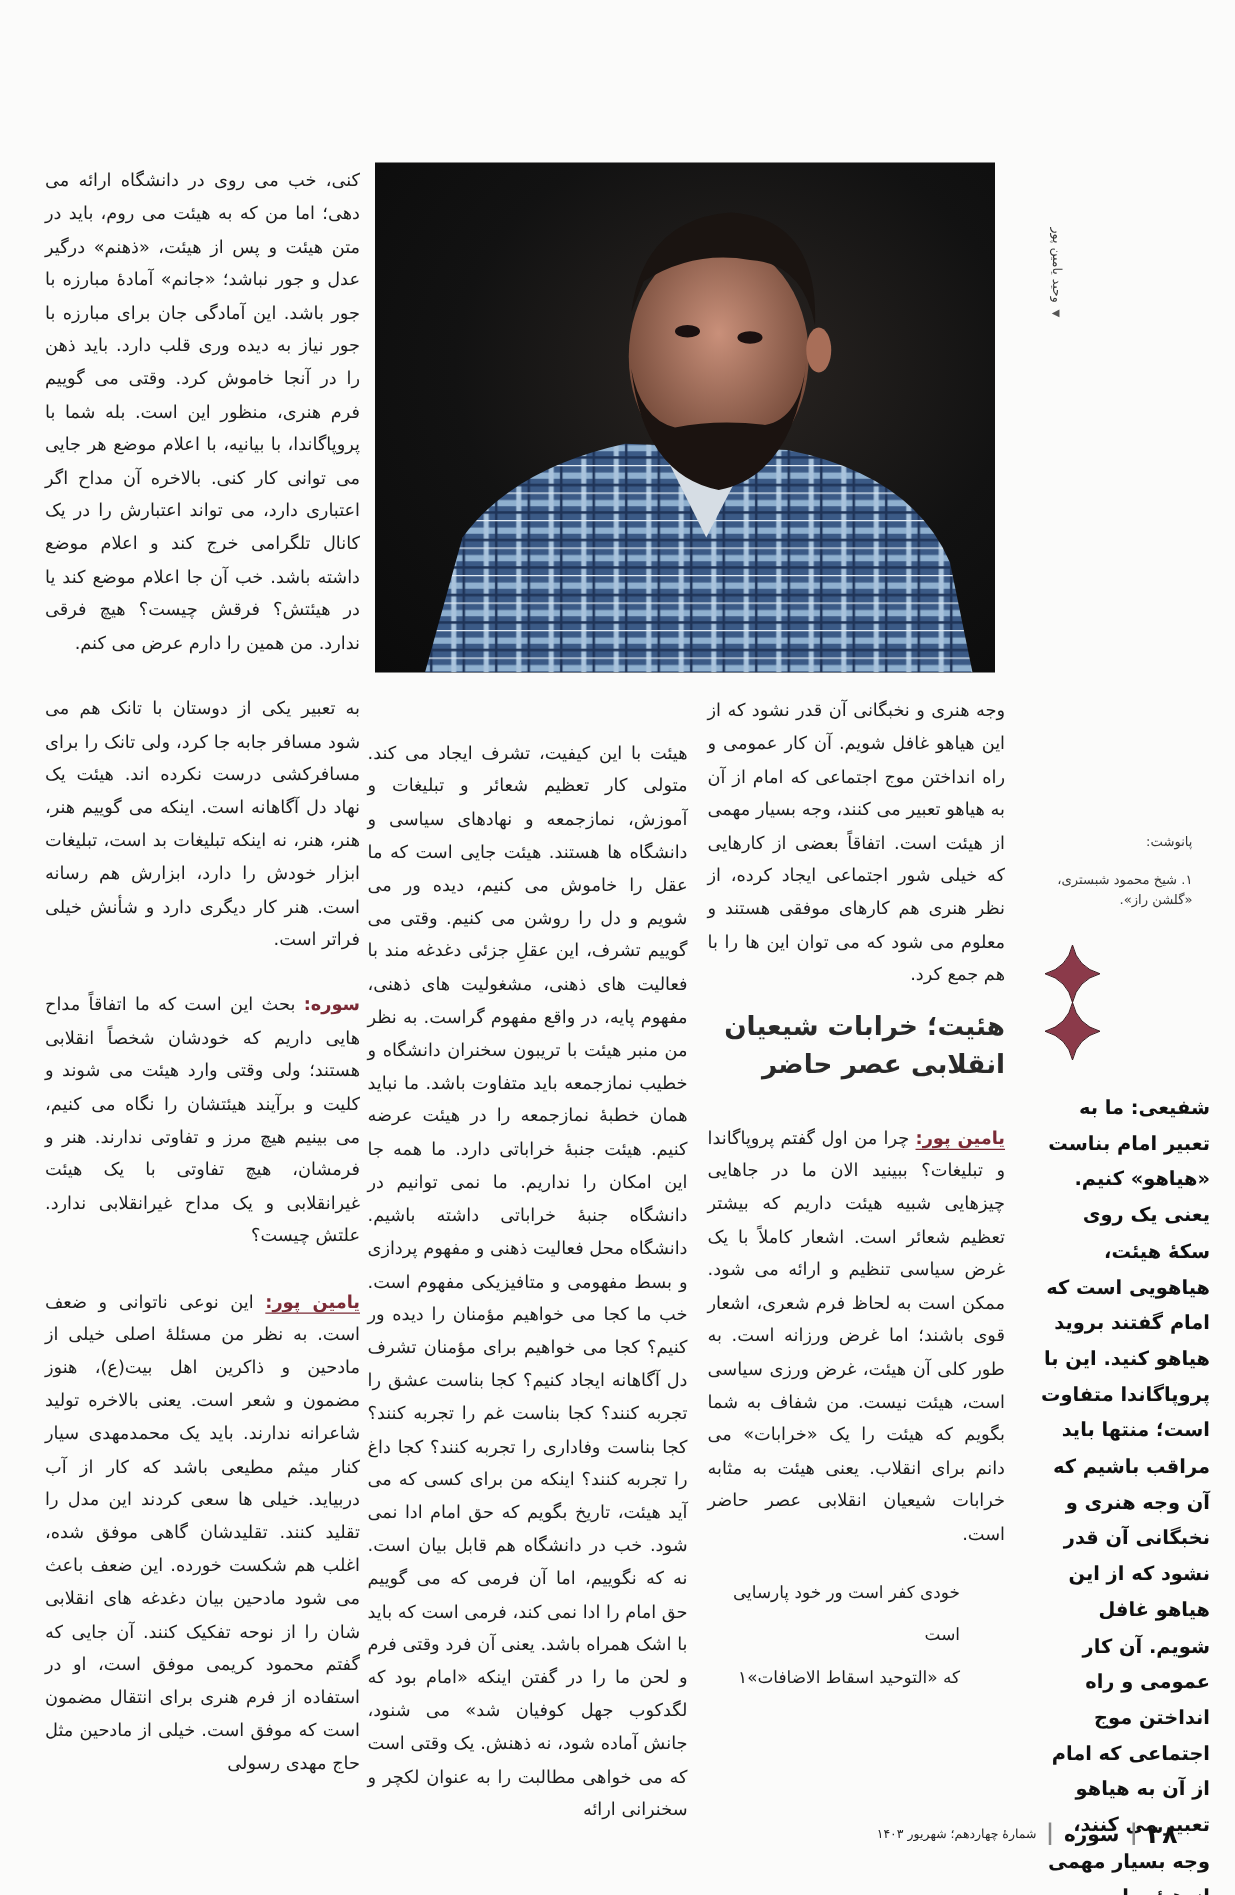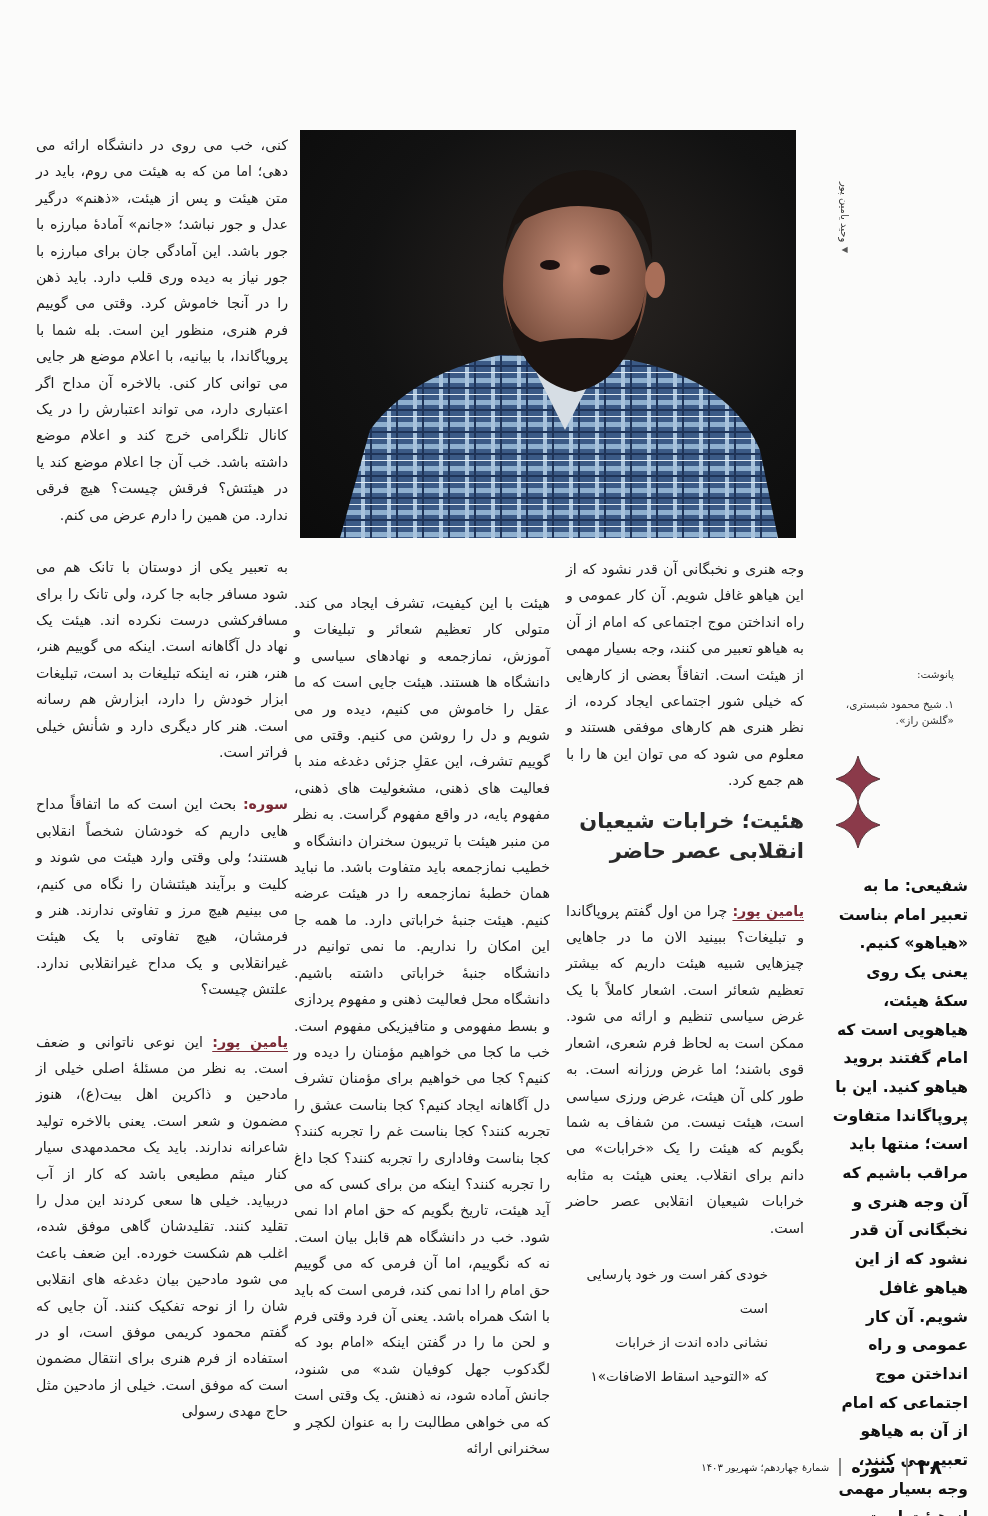--- a/index.html
+++ b/index.html
@@ -99,21 +99,20 @@
 <div class="col" id="col2">
   <p>هیئت با این کیفیت، تشرف ایجاد می کند. متولی کار تعظیم شعائر و تبلیغات و آموزش، نمازجمعه و نهادهای سیاسی و دانشگاه ها هستند. هیئت جایی است که ما عقل را خاموش می کنیم، دیده ور می شویم و دل را روشن می کنیم. وقتی می گوییم تشرف، این عقلِ جزئی دغدغه مند با فعالیت های ذهنی، مشغولیت های ذهنی، مفهوم پایه، در واقع مفهوم گراست. به نظر من منبر هیئت با تریبون سخنران دانشگاه و خطیب نمازجمعه باید متفاوت باشد. ما نباید همان خطبهٔ نمازجمعه را در هیئت عرضه کنیم. هیئت جنبهٔ خراباتی دارد. ما همه جا این امکان را نداریم. ما نمی توانیم در دانشگاه جنبهٔ خراباتی داشته باشیم. دانشگاه محل فعالیت ذهنی و مفهوم پردازی و بسط مفهومی و متافیزیکی مفهوم است. خب ما کجا می خواهیم مؤمنان را دیده ور کنیم؟ کجا می خواهیم برای مؤمنان تشرف دل آگاهانه ایجاد کنیم؟ کجا بناست عشق را تجربه کنند؟ کجا بناست غم را تجربه کنند؟ کجا بناست وفاداری را تجربه کنند؟ کجا داغ را تجربه کنند؟ اینکه من برای کسی که می آید هیئت، تاریخ بگویم که حق امام ادا نمی شود. خب در دانشگاه هم قابل بیان است. نه که نگوییم، اما آن فرمی که می گوییم حق امام را ادا نمی کند، فرمی است که باید با اشک همراه باشد. یعنی آن فرد وقتی فرم و لحن ما را در گفتن اینکه «امام بود که لگدکوب جهل کوفیان شد» می شنود، جانش آماده شود، نه ذهنش. یک وقتی است که می خواهی مطالبت را به عنوان لکچر و سخنرانی ارائه</p>
 </div>
 
 <div class="col" id="col3">
   <p>وجه هنری و نخبگانی آن قدر نشود که از این هیاهو غافل شویم. آن کار عمومی و راه انداختن موج اجتماعی که امام از آن به هیاهو تعبیر می کنند، وجه بسیار مهمی از هیئت است. اتفاقاً بعضی از کارهایی که خیلی شور اجتماعی ایجاد کرده، از نظر هنری هم کارهای موفقی هستند و معلوم می شود که می توان این ها را با هم جمع کرد.</p>
   <div class="section-title">هئیت؛ خرابات شیعیان انقلابی عصر حاضر</div>
   <p><span class="speaker">یامین پور:</span><span> چرا من اول گفتم پروپاگاندا و تبلیغات؟ ببینید الان ما در جاهایی چیزهایی شبیه هیئت داریم که بیشتر تعظیم شعائر است. اشعار کاملاً با یک غرض سیاسی تنظیم و ارائه می شود. ممکن است به لحاظ فرم شعری، اشعار قوی باشند؛ اما غرض ورزانه است. به طور کلی آن هیئت، غرض ورزی سیاسی است، هیئت نیست. من شفاف به شما بگویم که هیئت را یک «خرابات» می دانم برای انقلاب. یعنی هیئت به مثابه خرابات شیعیان انقلابی عصر حاضر است.</span></p>
   <div class="poem" style="margin-top:16px;">
     <div>خودی کفر است ور خود پارسایی است</div>
-    <div>نشانی داده اندت از خرابات</div>
     <div>که «التوحید اسقاط الاضافات»۱</div>
   </div>
 </div>
 
 <div class="footnote-box">
   <div class="fn-title">پانوشت:</div>
   <div>۱. شیخ محمود شبستری، «گلشن راز».</div>
 </div>
 
 <svg class="ornament" viewBox="0 0 44 92">

